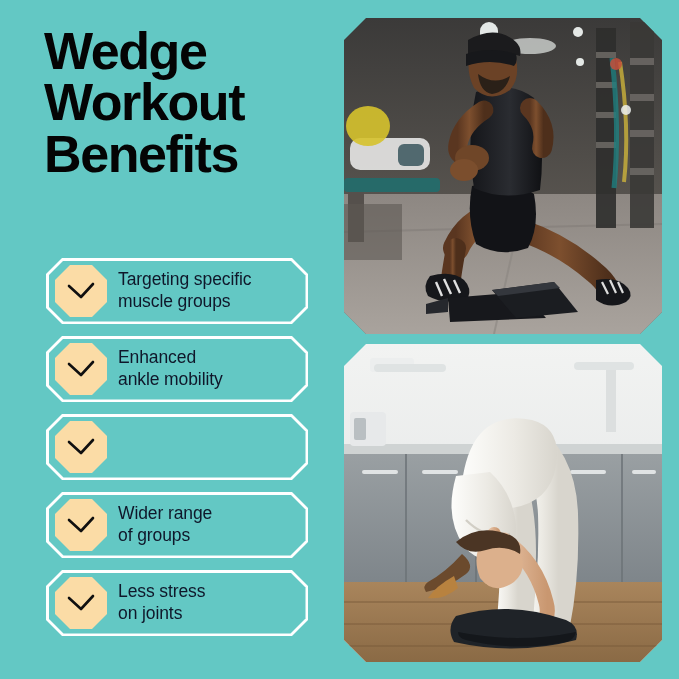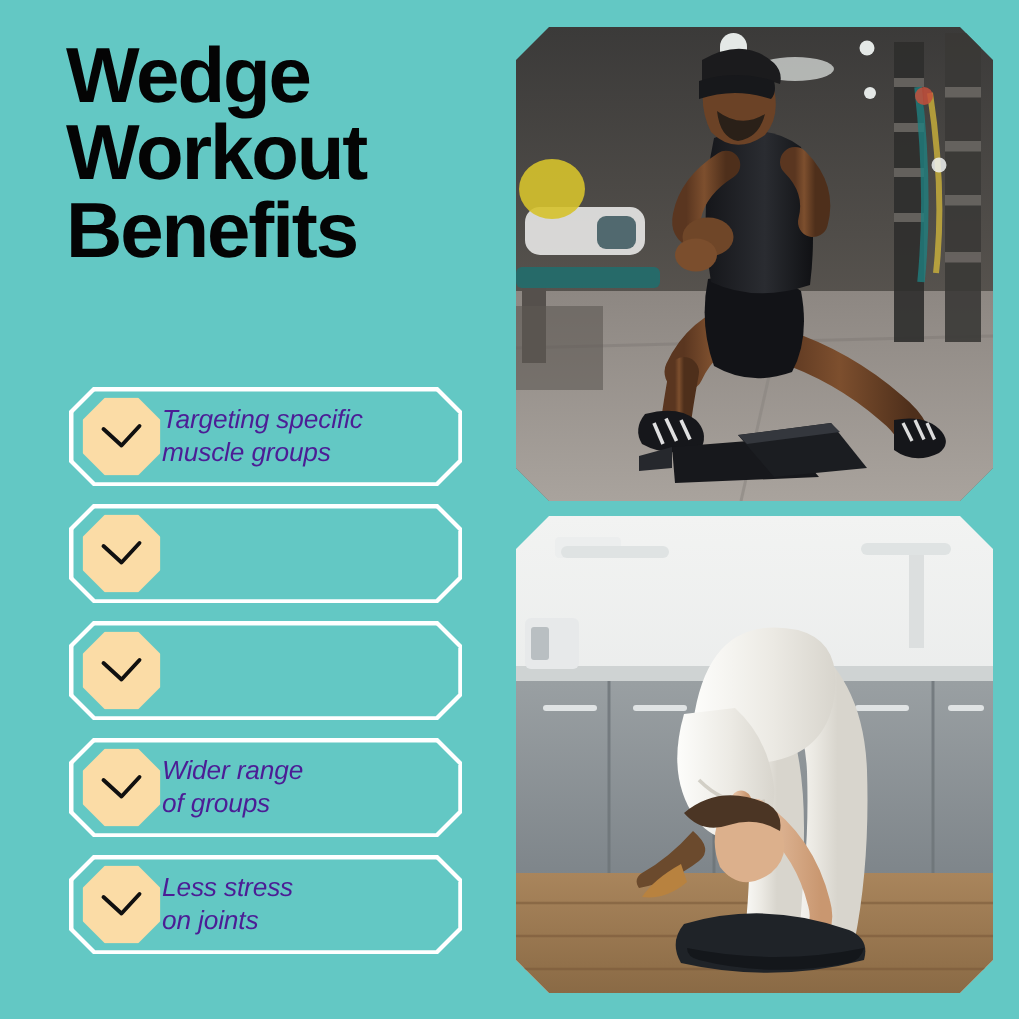--- a/index.html
+++ b/index.html
@@ -84,28 +84,27 @@
     clip-path: polygon(15px 0, calc(100% - 15px) 0, 100% 15px, 100% calc(100% - 15px), calc(100% - 15px) 100%, 15px 100%, 0 calc(100% - 15px), 0 15px);
     display: flex;
     align-items: center;
     justify-content: center;
   }
   .check-badge svg { display: block; }
 
   .benefit-text {
     position: relative;
     z-index: 2;
-    margin-left: 1px;
+    margin-left: 11px;
     padding-right: 8px;
     font-size: 17.5px;
     line-height: 1.24;
-    color: #4c1d95;
+    color: #0f172a;
     letter-spacing: -0.1px;
     white-space: pre-line;
-    font-style: italic;
   }
 
   
   .photo {
     position: absolute;
     overflow: hidden;
     -webkit-clip-path: polygon(22px 0, calc(100% - 22px) 0, 100% 22px, 100% calc(100% - 22px), calc(100% - 22px) 100%, 22px 100%, 0 calc(100% - 22px), 0 22px);
     clip-path: polygon(22px 0, calc(100% - 22px) 0, 100% 22px, 100% calc(100% - 22px), calc(100% - 22px) 100%, 22px 100%, 0 calc(100% - 22px), 0 22px);
   }
   .photo svg { display: block; width: 100%; height: 100%; }
@@ -137,20 +136,22 @@
 muscle groups</div>
     </div>
 
     <div class="benefit-card">
       <div class="card-frame"></div>
       <div class="check-badge">
         <svg width="30" height="20" viewBox="0 0 30 20" aria-hidden="true">
           <polyline points="3,5 15,16 27,3" fill="none" stroke="#101010" stroke-width="2.6" stroke-linecap="round" stroke-linejoin="round"></polyline>
         </svg>
       </div>
+      <div class="benefit-text">Enhanced
+ankle mobility</div>
     </div>
 
     <div class="benefit-card">
       <div class="card-frame"></div>
       <div class="check-badge">
         <svg width="30" height="20" viewBox="0 0 30 20" aria-hidden="true">
           <polyline points="3,5 15,16 27,3" fill="none" stroke="#101010" stroke-width="2.6" stroke-linecap="round" stroke-linejoin="round"></polyline>
         </svg>
       </div>
     </div>

